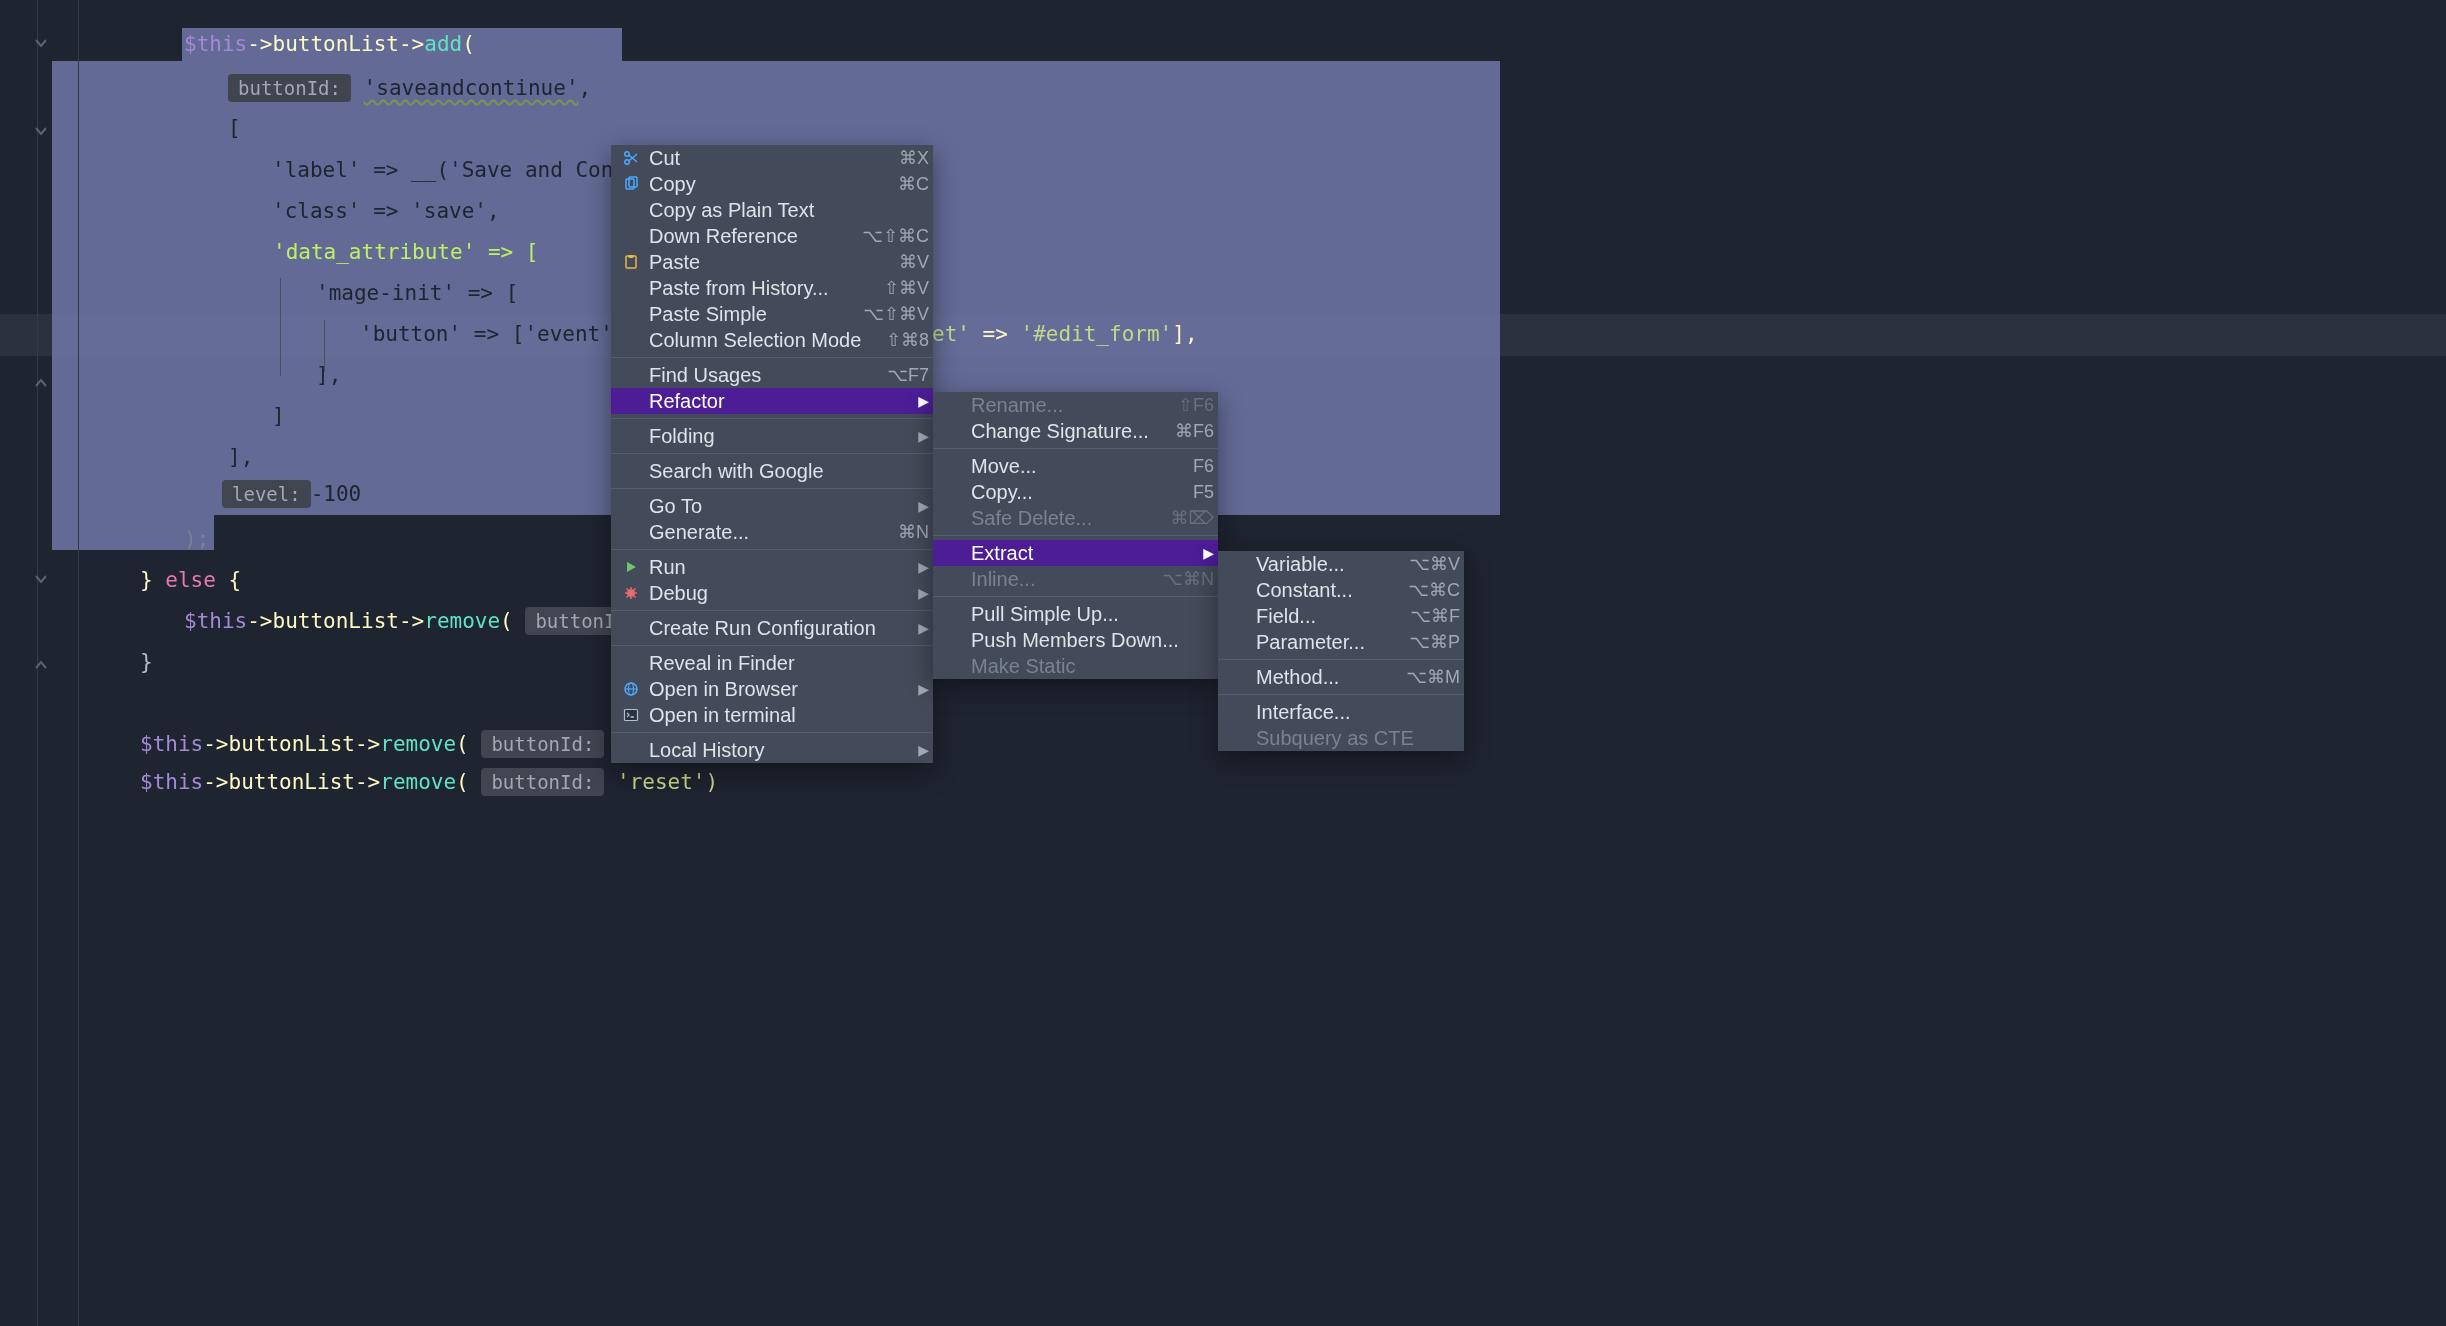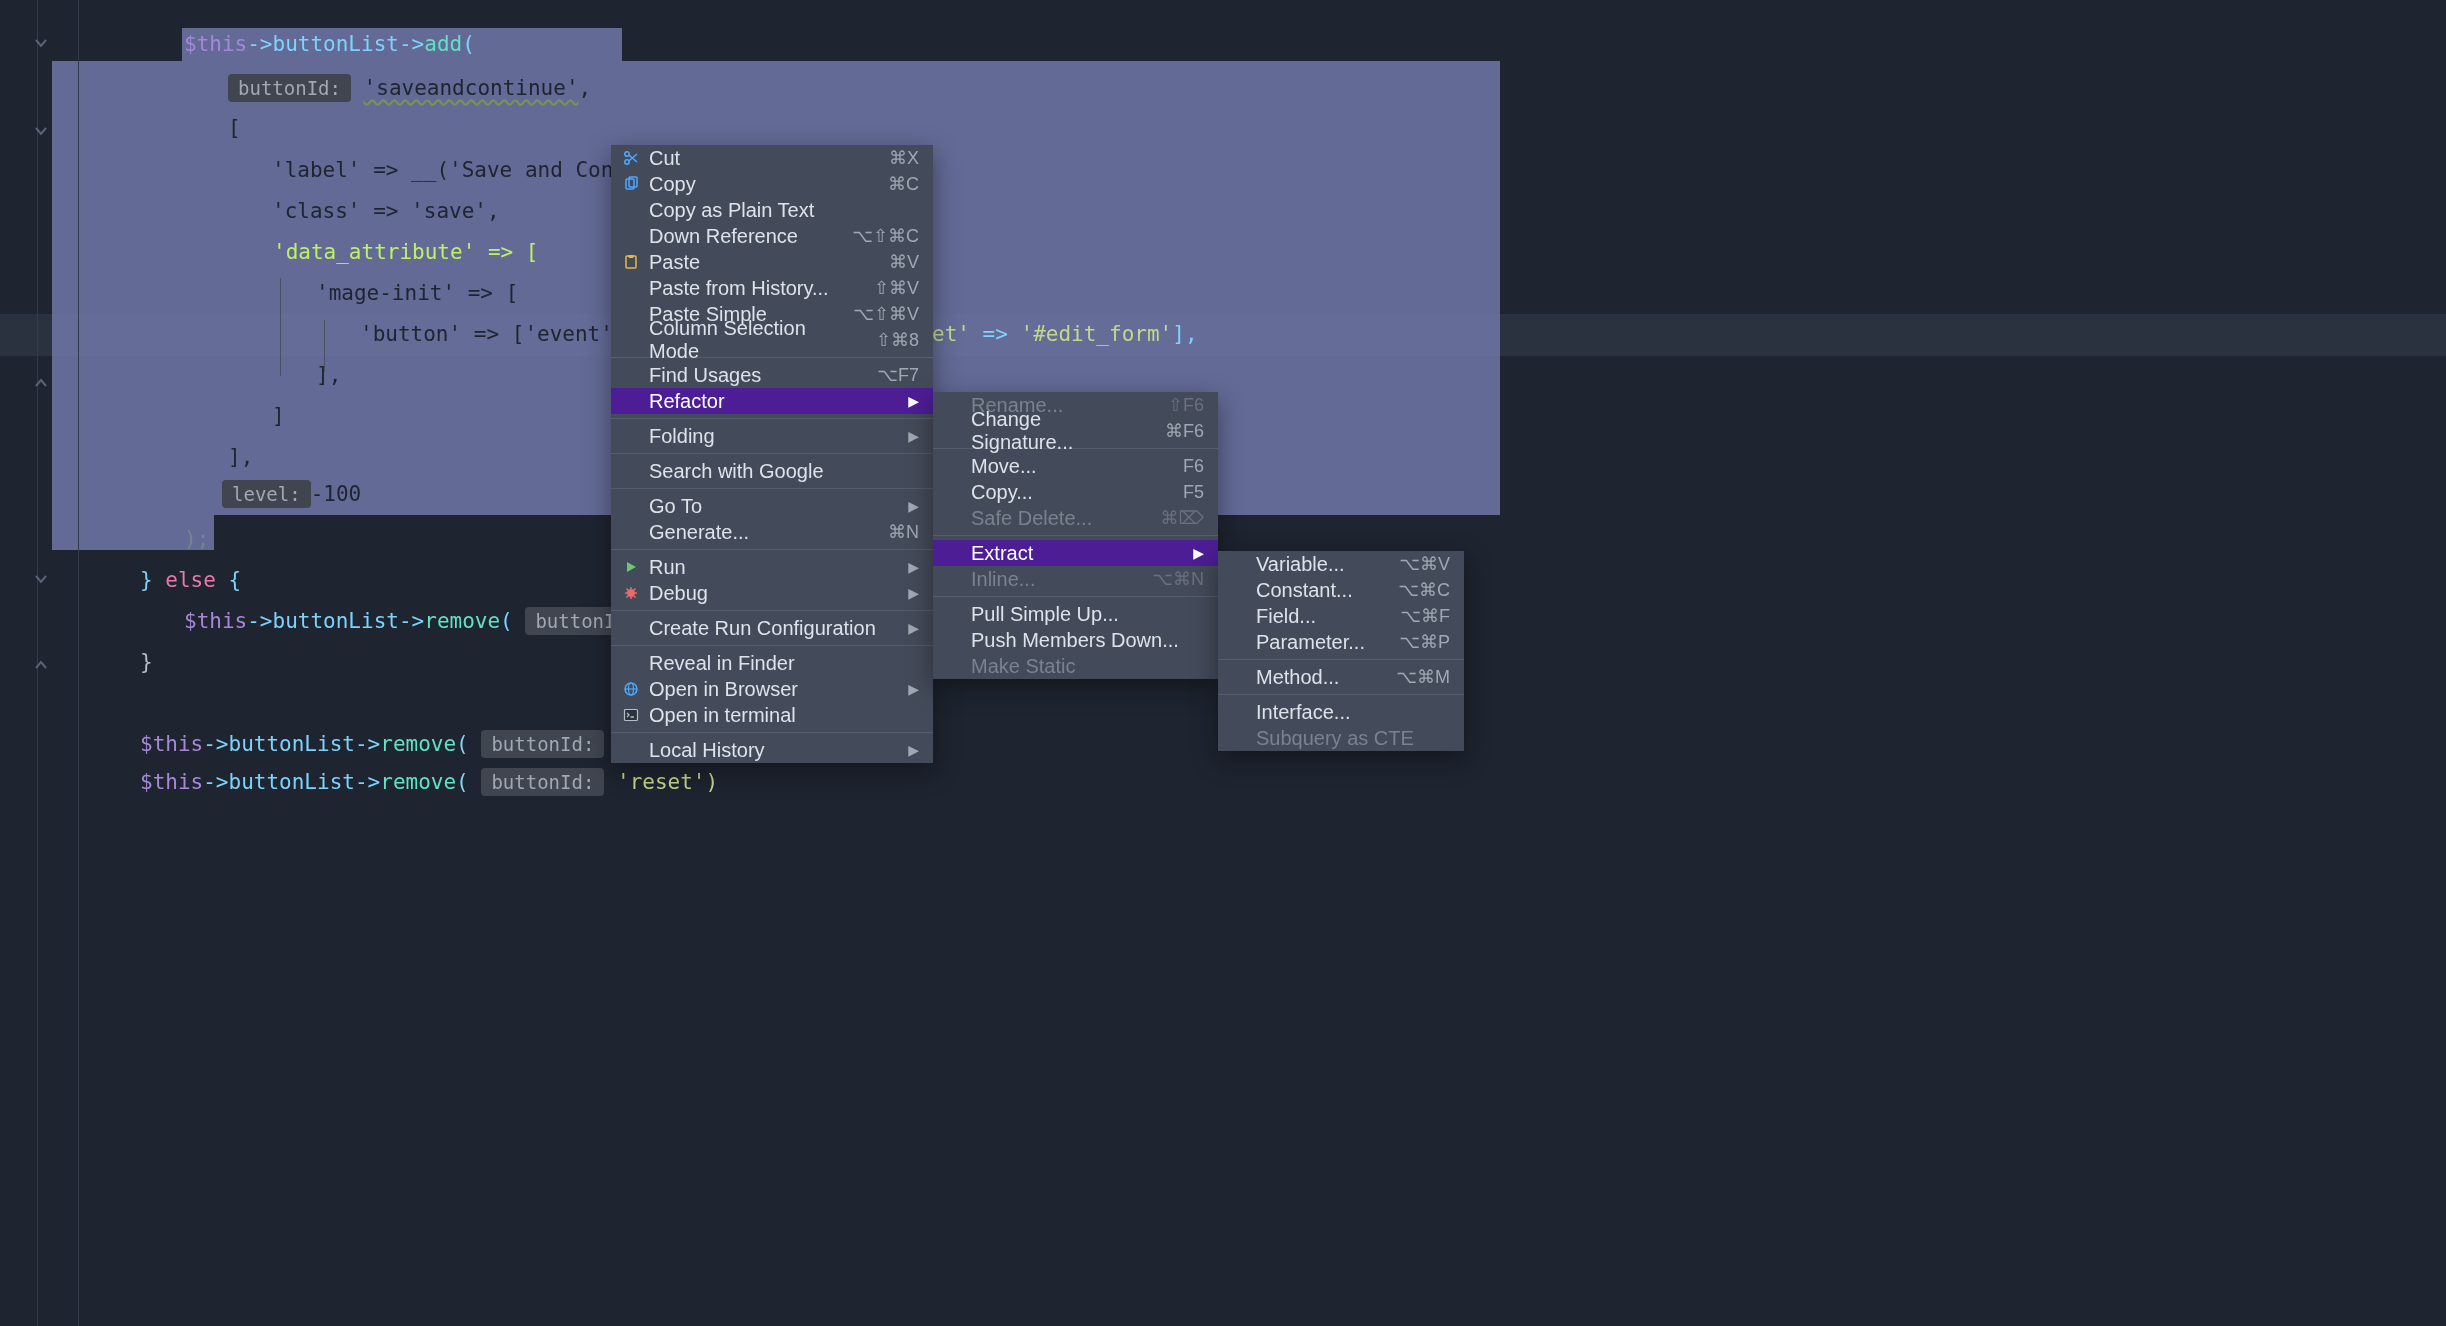--- a/index.html
+++ b/index.html
@@ -5,30 +5,30 @@
 *{margin:0;padding:0;box-sizing:border-box}
 body{background:#1e2430;font-family:'Menlo','Monaco','Consolas',monospace;font-size:20px;color:#b4bfc9;overflow:hidden;width:2446px;height:1326px;position:relative}
 .editor{position:absolute;top:0;left:0;width:100%;height:100%}
 .selection{position:absolute;background:#6a72a1;opacity:0.9}
 .line{position:absolute;left:140px;white-space:pre;font-size:21px;line-height:1}
 .gutter{position:absolute;left:37px;top:0;width:12px;height:100%;border-left:1px solid #333a48}
 .fold-mark{position:absolute;left:34px;width:14px;height:14px;color:#5a6373}
 .fold-mark svg{width:14px;height:14px}
 .kw{color:#e67aa8}
 .var{color:#a688d8}
-.op{color:#7dd3fc}
+.op{color:#fef9c3}
 .method{color:#5fe3c2}
 .str{color:#c4d88a}
 .param-hint{background:#404550;color:#a0a8b4;padding:3px 10px;border-radius:4px;font-size:19px}
 .highlight-line{position:absolute;left:0;width:100%;height:42px;background:#2a3240;top:314px}
 .menu{position:absolute;background:#434a59;box-shadow:0 8px 24px rgba(0,0,0,0.4);font-family:-apple-system,BlinkMacSystemFont,'Segoe UI',sans-serif;font-size:20px;color:#dde3ea}
 .menu1{top:145px;left:611px;width:322px}
 .menu2{top:392px;left:933px;width:285px}
 .menu3{top:551px;left:1218px;width:246px}
-.menu-item{display:flex;align-items:center;padding:3px 14px 3px 10px;height:26px;cursor:default}
+.menu-item{display:flex;align-items:center;padding:3px 4px 3px 10px;height:26px;cursor:default}
 .menu-item.highlighted{background:#4c1d95;color:#fff}
 .menu-item.disabled{color:#7a828f}
 .menu-icon{width:20px;height:20px;margin-right:8px;display:flex;align-items:center;justify-content:center}
 .menu-label{flex:1}
 .menu-shortcut{color:#a0a8b4;font-size:18px;margin-left:20px}
 .menu-item.disabled .menu-shortcut{color:#6a7080}
 .menu-arrow{color:#a0a8b4;font-size:14px;margin-left:8px}
 .menu-item.highlighted .menu-arrow{color:#fff}
 .menu-sep{height:1px;background:#555c6b;margin:4px 0}
 .underline-wave{text-decoration:underline wavy #7a9450;text-underline-offset:4px}

